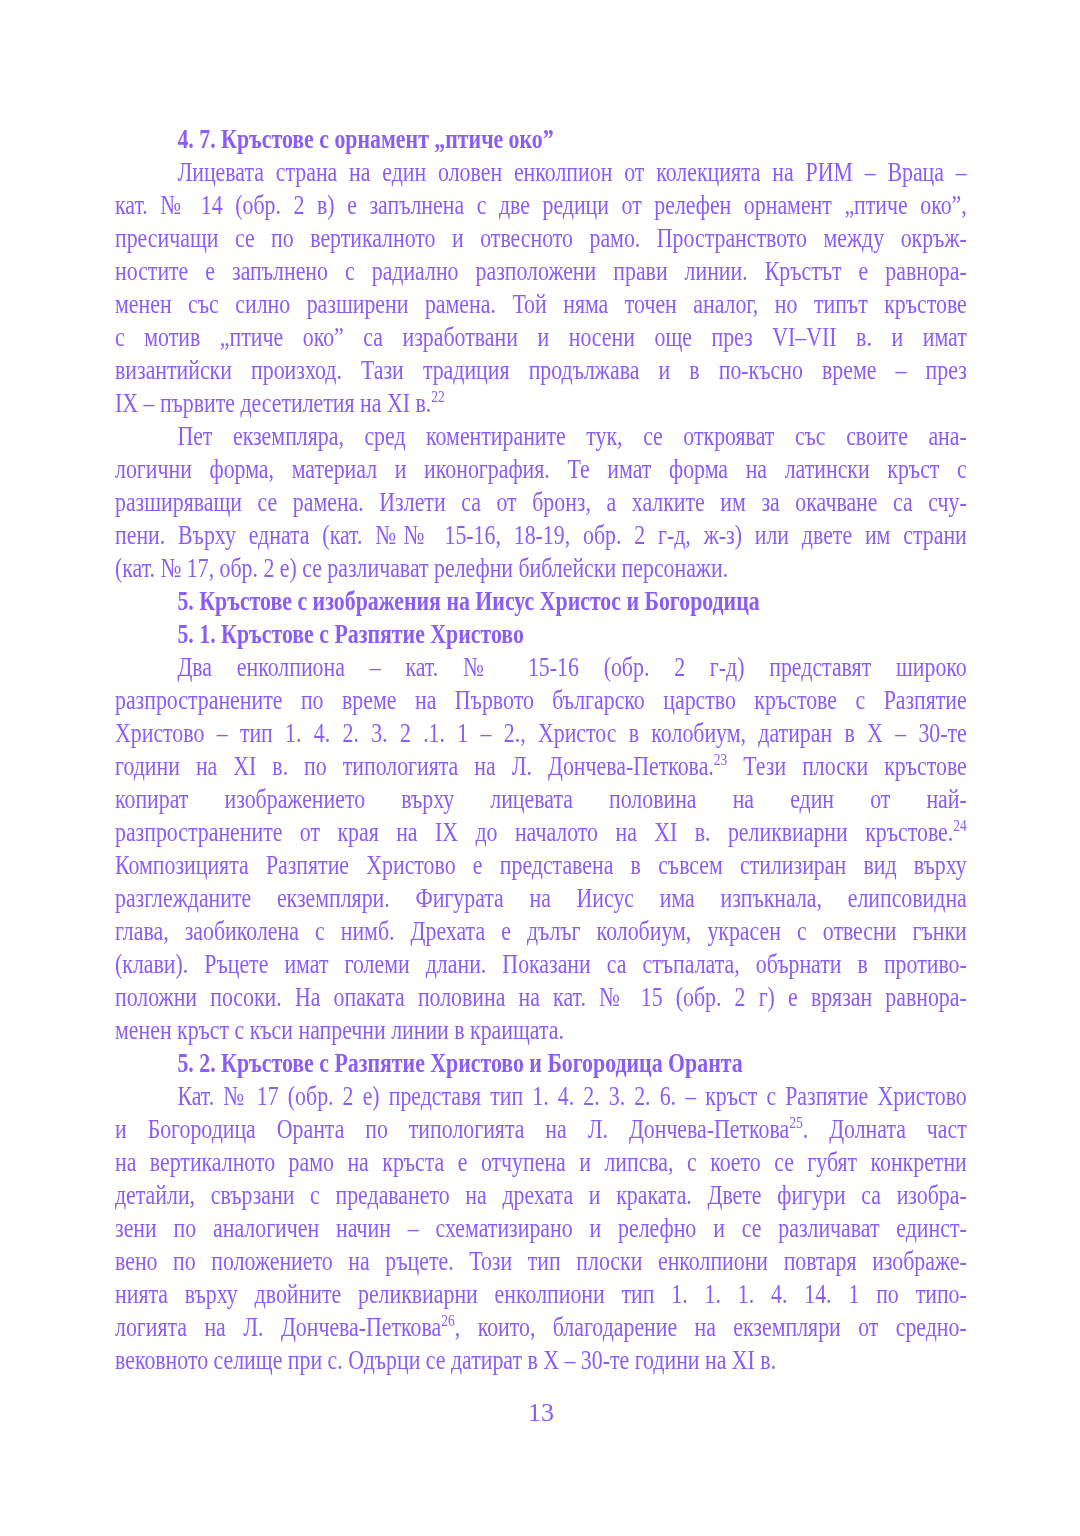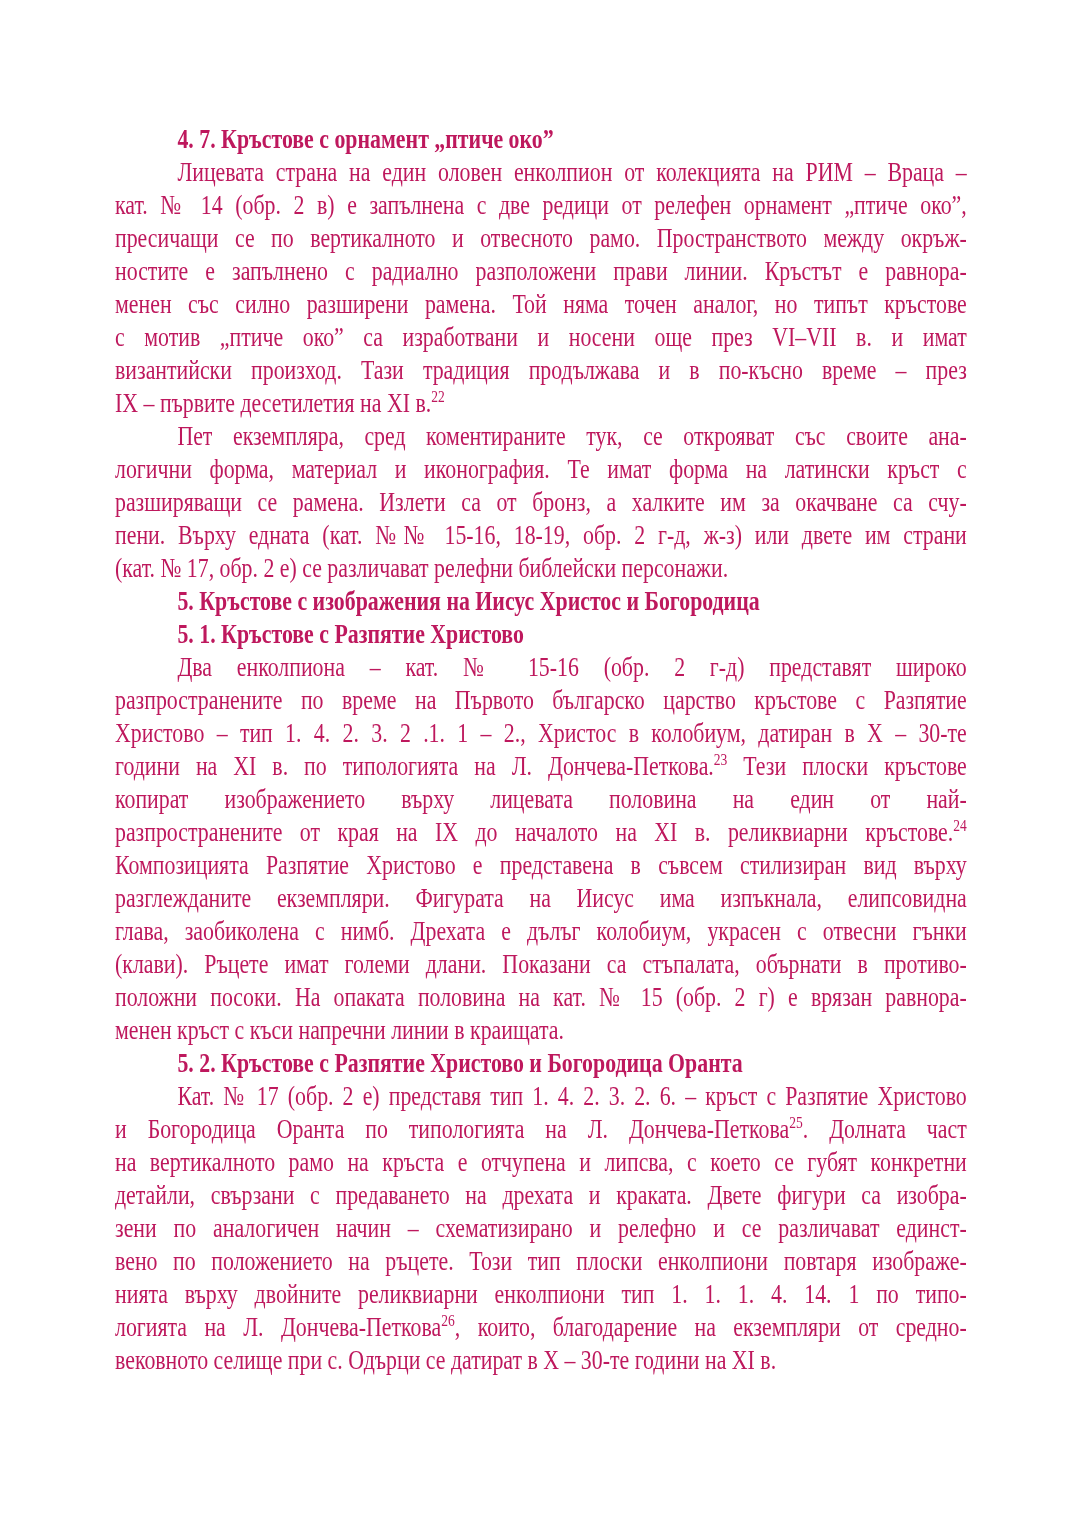--- a/index.html
+++ b/index.html
@@ -7,21 +7,21 @@
     padding: 0;
     background: #ffffff;
   }
   .sheet {
     position: relative;
     width: 1080px;
     height: 1536px;
     background: #ffffff;
     overflow: hidden;
     font-family: "Liberation Serif", "DejaVu Serif", serif;
-    color: #be185d;
+    color: #8b5cf6;
   }
   .text-outer {
     position: absolute;
     left: 115px;
     top: 122px;
     width: 852px;
   }
   
   .text-scale {
     width: 1092px;
@@ -96,13 +96,14 @@
         <div class="line">и Богородица Оранта по типологията на Л. Дончева-Петкова<sup class="fnref">25</sup>. Долната част</div>
         <div class="line">на вертикалното рамо на кръста е отчупена и липсва, с което се губят конкретни</div>
         <div class="line">детайли, свързани с предаването на дрехата и краката. Двете фигури са изобра-</div>
         <div class="line">зени по аналогичен начин – схематизирано и релефно и се различават единст-</div>
         <div class="line">вено по положението на ръцете. Този тип плоски енколпиони повтаря изображе-</div>
         <div class="line">нията върху двойните реликвиарни енколпиони тип 1. 1. 1. 4. 14. 1 по типо-</div>
         <div class="line">логията на Л. Дончева-Петкова<sup class="fnref">26</sup>, които, благодарение на екземпляри от средно-</div>
         <div class="line end">вековното селище при с. Одърци се датират в X – 30-те години на XI в.</div>
       </div>
   </div>
+  <div class="footer">13</div>
 </div>
 
 </body></html>

